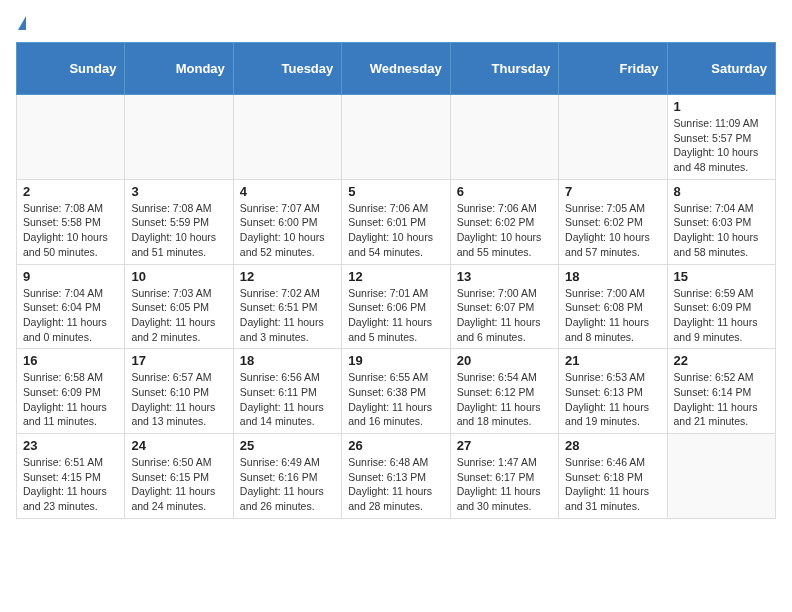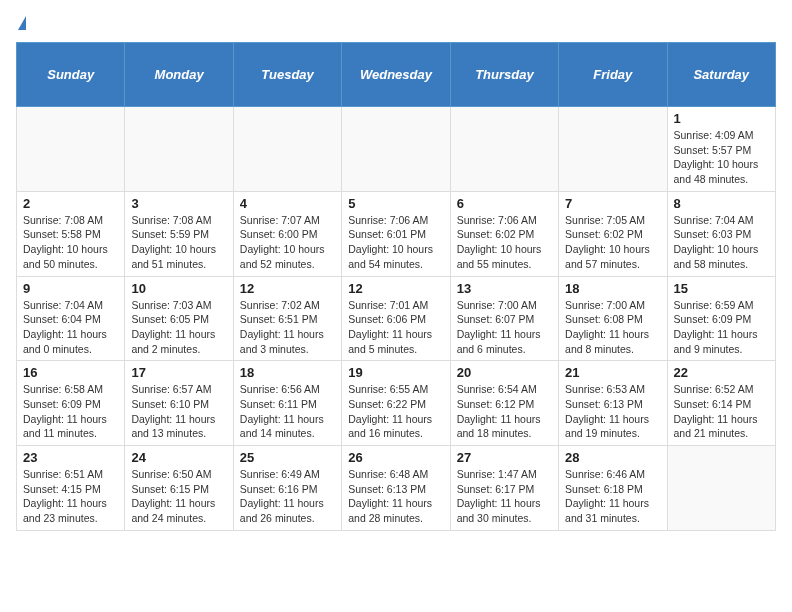--- a/index.html
+++ b/index.html
@@ -50,24 +50,23 @@
     .calendar {
       width: 100%;
       border-collapse: collapse;
       border: 1px solid #ccc;
     }
     .calendar th {
       background-color: #3a7bbf;
       color: #fff;
       font-size: 13px;
       font-weight: bold;
-      padding: 24px 8px;
-      text-align: center;
+      padding: 18px 8px;
+      text-align: right;
       border: 1px solid #5599cc;
-      font-style: italic;
     }
     .calendar td {
       vertical-align: top;
       padding: 4px 6px;
       border: 1px solid #ddd;
       font-size: 11px;
       color: #333;
       width: 108px;
       min-height: 80px;
       background: #fff;
@@ -125,21 +124,21 @@
   <tbody id="calendar-body">
   <tr class="week-row">
         <td class="empty"></td>
         <td class="empty"></td>
         <td class="empty"></td>
         <td class="empty"></td>
         <td class="empty"></td>
         <td class="empty"></td>
         <td>
           <span class="day-number">1</span>
-          <div class="day-info">Sunrise: 4:09 AM
+          <div class="day-info">Sunrise: 11:09 AM
 Sunset: 5:57 PM
 Daylight: 10 hours and 48 minutes.</div>
         </td>
       </tr>
       <tr class="week-row">
         <td>
           <span class="day-number">2</span>
           <div class="day-info">Sunrise: 7:08 AM
 Sunset: 5:58 PM
 Daylight: 10 hours and 50 minutes.</div>
@@ -240,21 +239,21 @@
         </td>
         <td>
           <span class="day-number">18</span>
           <div class="day-info">Sunrise: 6:56 AM
 Sunset: 6:11 PM
 Daylight: 11 hours and 14 minutes.</div>
         </td>
         <td>
           <span class="day-number">19</span>
           <div class="day-info">Sunrise: 6:55 AM
-Sunset: 6:22 PM
+Sunset: 6:38 PM
 Daylight: 11 hours and 16 minutes.</div>
         </td>
         <td>
           <span class="day-number">20</span>
           <div class="day-info">Sunrise: 6:54 AM
 Sunset: 6:12 PM
 Daylight: 11 hours and 18 minutes.</div>
         </td>
         <td>
           <span class="day-number">21</span>

